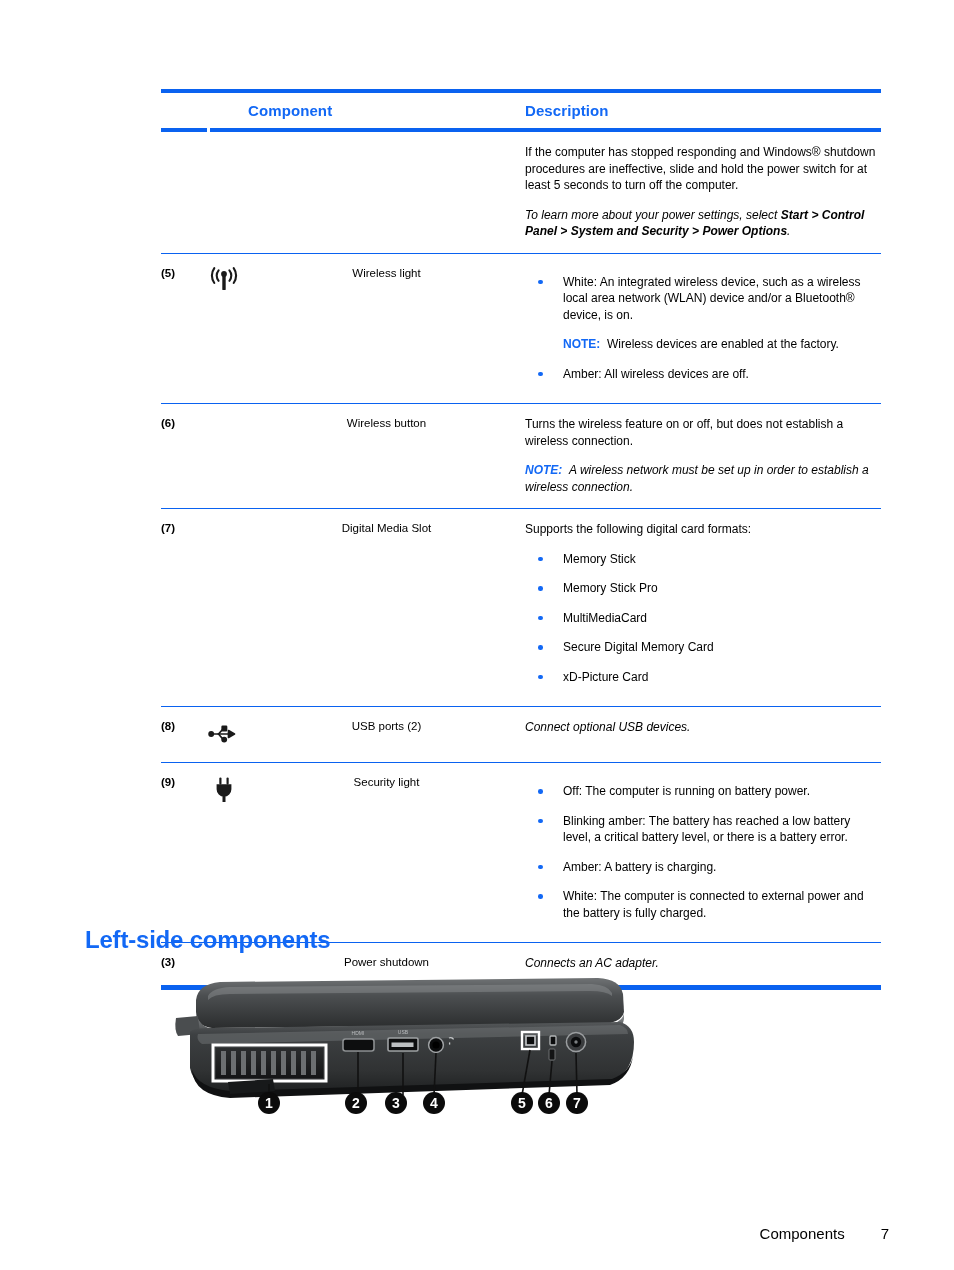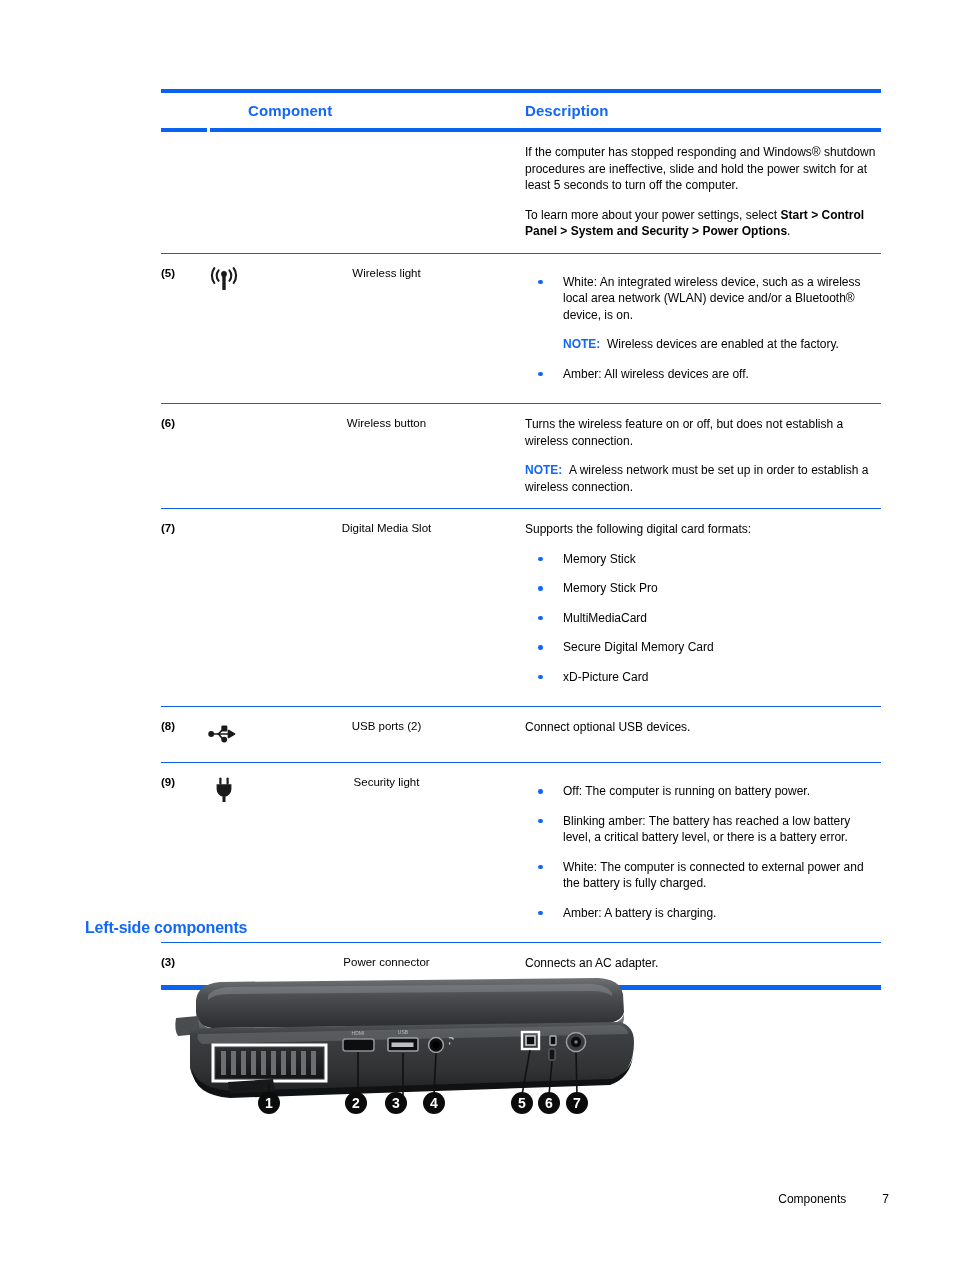--- a/index.html
+++ b/index.html
@@ -116,20 +116,21 @@
   .cell-desc {
     flex: 1 1 auto;
     font-size: 12px;
     line-height: 16.5px;
   }
   .cell-desc p {
     margin: 0 0 13px 0;
   }
   .cell-desc p:last-child {
     margin-bottom: 0;
+    font-style: italic;
   }
   .bold { font-weight: bold; }
   .note-label {
     color: #1268f5;
     font-weight: bold;
   }
 
   ul.bullets {
     list-style: none;
     margin: 8px;
@@ -166,44 +167,44 @@
     width: 40px;
     height: 30px;
   }
   .icon-wrap svg { display: block; }
 
   
   .section-heading {
     position: absolute;
     left: 85px;
     top: 906px;
-    font-size: 16px;
+    font-size: 24px;
     font-weight: bold;
     color: #1268f5;
     letter-spacing: -0.2px;
   }
 
   
   .figure {
     position: absolute;
     left: 168px;
     top: 972px;
     width: 470px;
     height: 155px;
   }
   .laptop-svg { display: block; }
 
   
   .footer {
     position: absolute;
     left: 0;
-    top: 1192px;
+    top: 1225px;
     width: 889px;
     text-align: right;
-    font-size: 12px;
+    font-size: 15px;
   }
   .footer .fname { margin-right: 36px; }
   .footer .fpage { font-weight: normal; }
 </style>
 </head>
 <body>
 
 <div class="page">
 
   <div class="comp-table">
@@ -322,30 +323,30 @@
             <path d="M12.6 9.2 h14.8 v5.0 a7.4 7.4 0 0 1 -14.8 0 z" fill="#1a1a1a"></path>
             <rect x="18.5" y="20.5" width="3.0" height="6.5" fill="#1a1a1a"></rect>
           </svg>
         </span>
       </div>
       <div class="cell-name">Security light</div>
       <div class="cell-desc">
         <ul class="bullets">
           <li>Off: The computer is running on battery power.</li>
           <li>Blinking amber: The battery has reached a low battery level, a critical battery level, or there is a battery error.</li>
+          <li>Amber: A battery is charging.</li>
           <li>White: The computer is connected to external power and the battery is fully charged.</li>
-          <li>Amber: A battery is charging.</li>
         </ul>
       </div>
     </div>
 
     <div class="row no-line">
       <div class="cell-num">(3)</div>
       <div class="cell-icon"></div>
-      <div class="cell-name">Power connector</div>
+      <div class="cell-name">Power shutdown</div>
       <div class="cell-desc">
         <p>Connects an AC adapter.</p>
       </div>
     </div>
 
     <div class="rule-bottom-thick"></div>
   </div>
 
   <h2 class="section-heading">Left-side components</h2>
 

